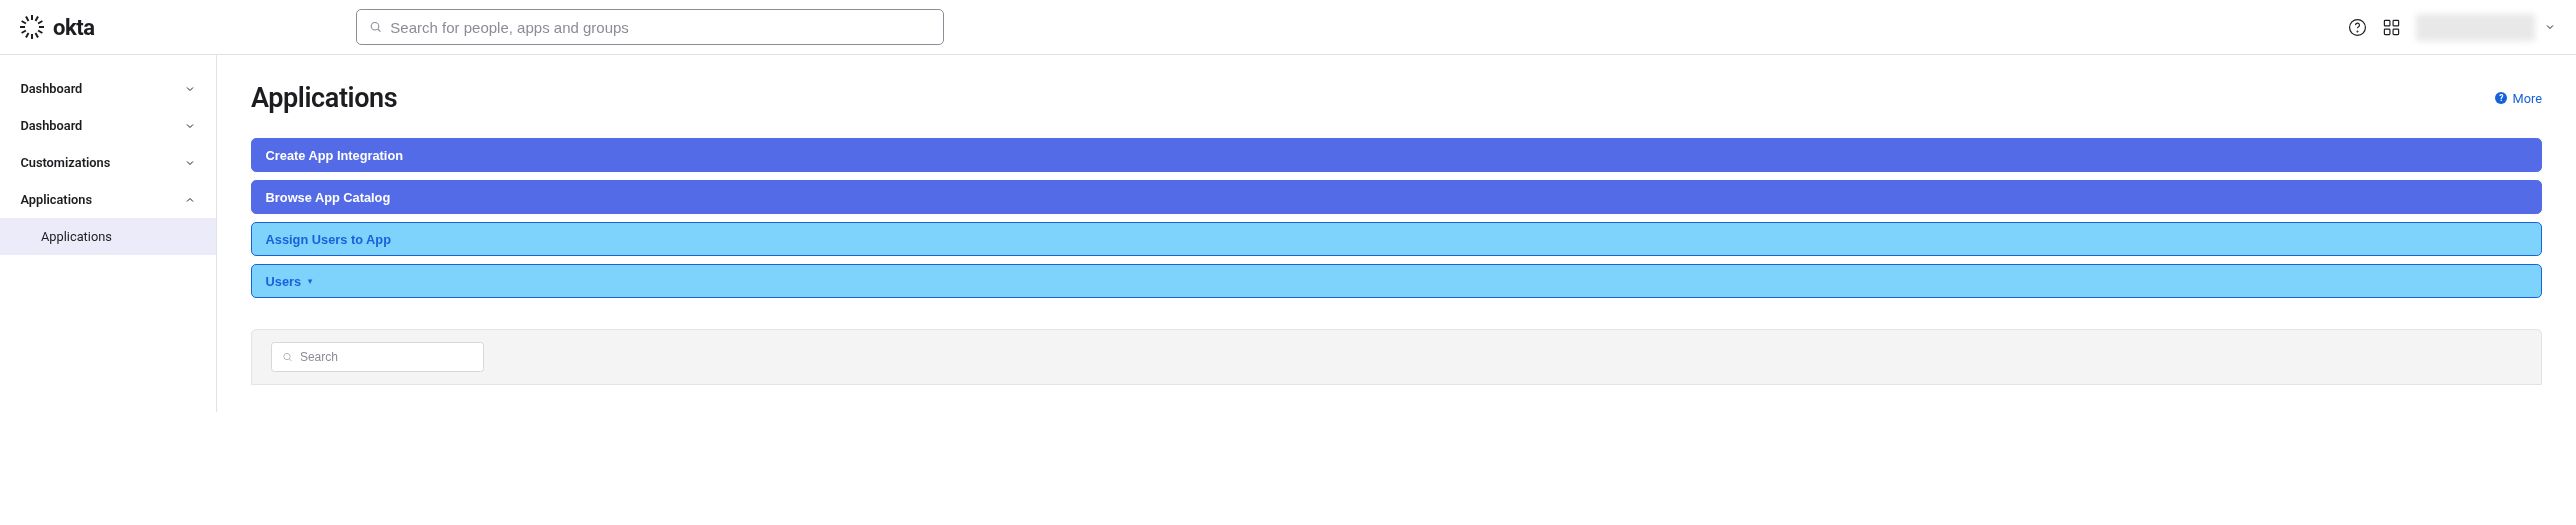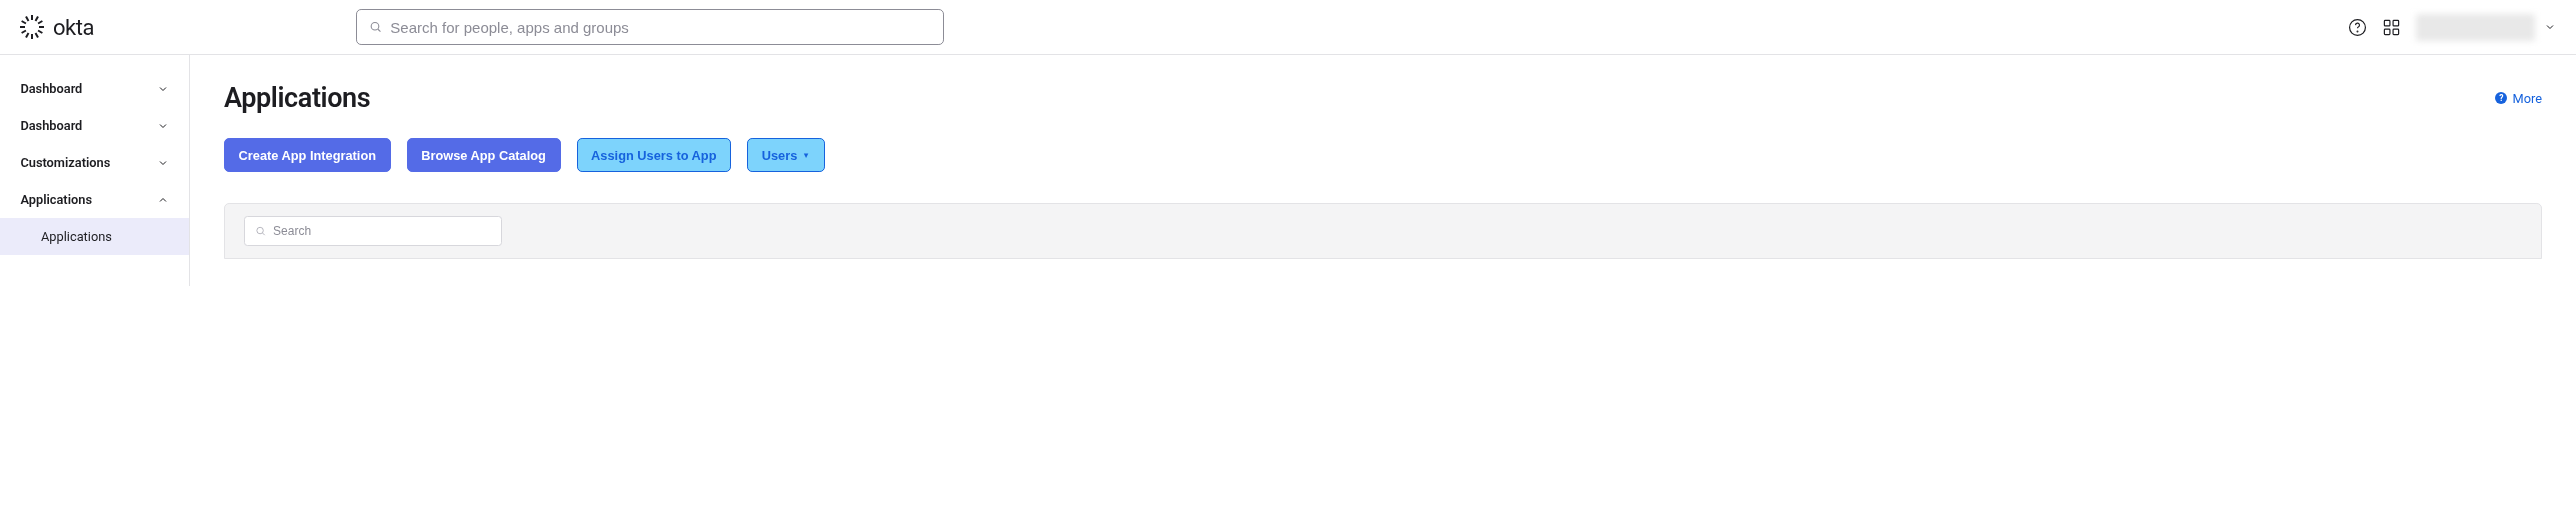--- a/index.html
+++ b/index.html
@@ -32,21 +32,21 @@
     }
     
     .logo-burst {
       width: 24px;
       height: 24px;
       fill: #1d1d21;
     }
     
     .logo-text {
       font-size: 22px;
-      font-weight: 400;
+      font-weight: 700;
       letter-spacing: -0.4px;
     }
     
     .search-container {
       flex: 1;
       max-width: 588px;
       margin-left: 213px;
     }
     
     .search-box {
@@ -117,21 +117,21 @@
       stroke-width: 2;
     }
     
     
     .body-layout {
       display: flex;
     }
     
     
     .sidebar {
-      width: 190px;
+      width: 217px;
       border-right: 0.9px solid #e3e3e6;
       padding-top: 15.3px;
       min-height: 213px;
     }
     
     .sidebar-item {
       display: flex;
       align-items: center;
       justify-content: space-between;
       padding: 11px 20.4px;
@@ -194,22 +194,23 @@
       color: #fff;
       font-size: 8.5px;
       display: flex;
       align-items: center;
       justify-content: center;
       font-weight: bold;
     }
     
     .button-row {
       display: flex;
-      gap: 16px;
+      gap: 8px;
       margin-bottom: 31px;
+      flex-direction: column;
     }
     
     .btn {
       padding: 8.5px 13.6px;
       border-radius: 5.1px;
       font-size: 12.8px;
       font-weight: 600;
       cursor: pointer;
       border: 0.9px solid transparent;
       display: inline-flex;
@@ -241,21 +242,21 @@
       padding: 12px 19px;
     }
     
     .panel-search {
       display: flex;
       align-items: center;
       background: #ffffff;
       border: 0.9px solid #d7d7dc;
       border-radius: 3.4px;
       padding: 6.8px 10.2px;
-      width: 258px;
+      width: 213px;
       gap: 6.8px;
     }
     
     .panel-search input {
       border: none;
       outline: none;
       font-size: 12px;
       width: 100%;
     }
     

